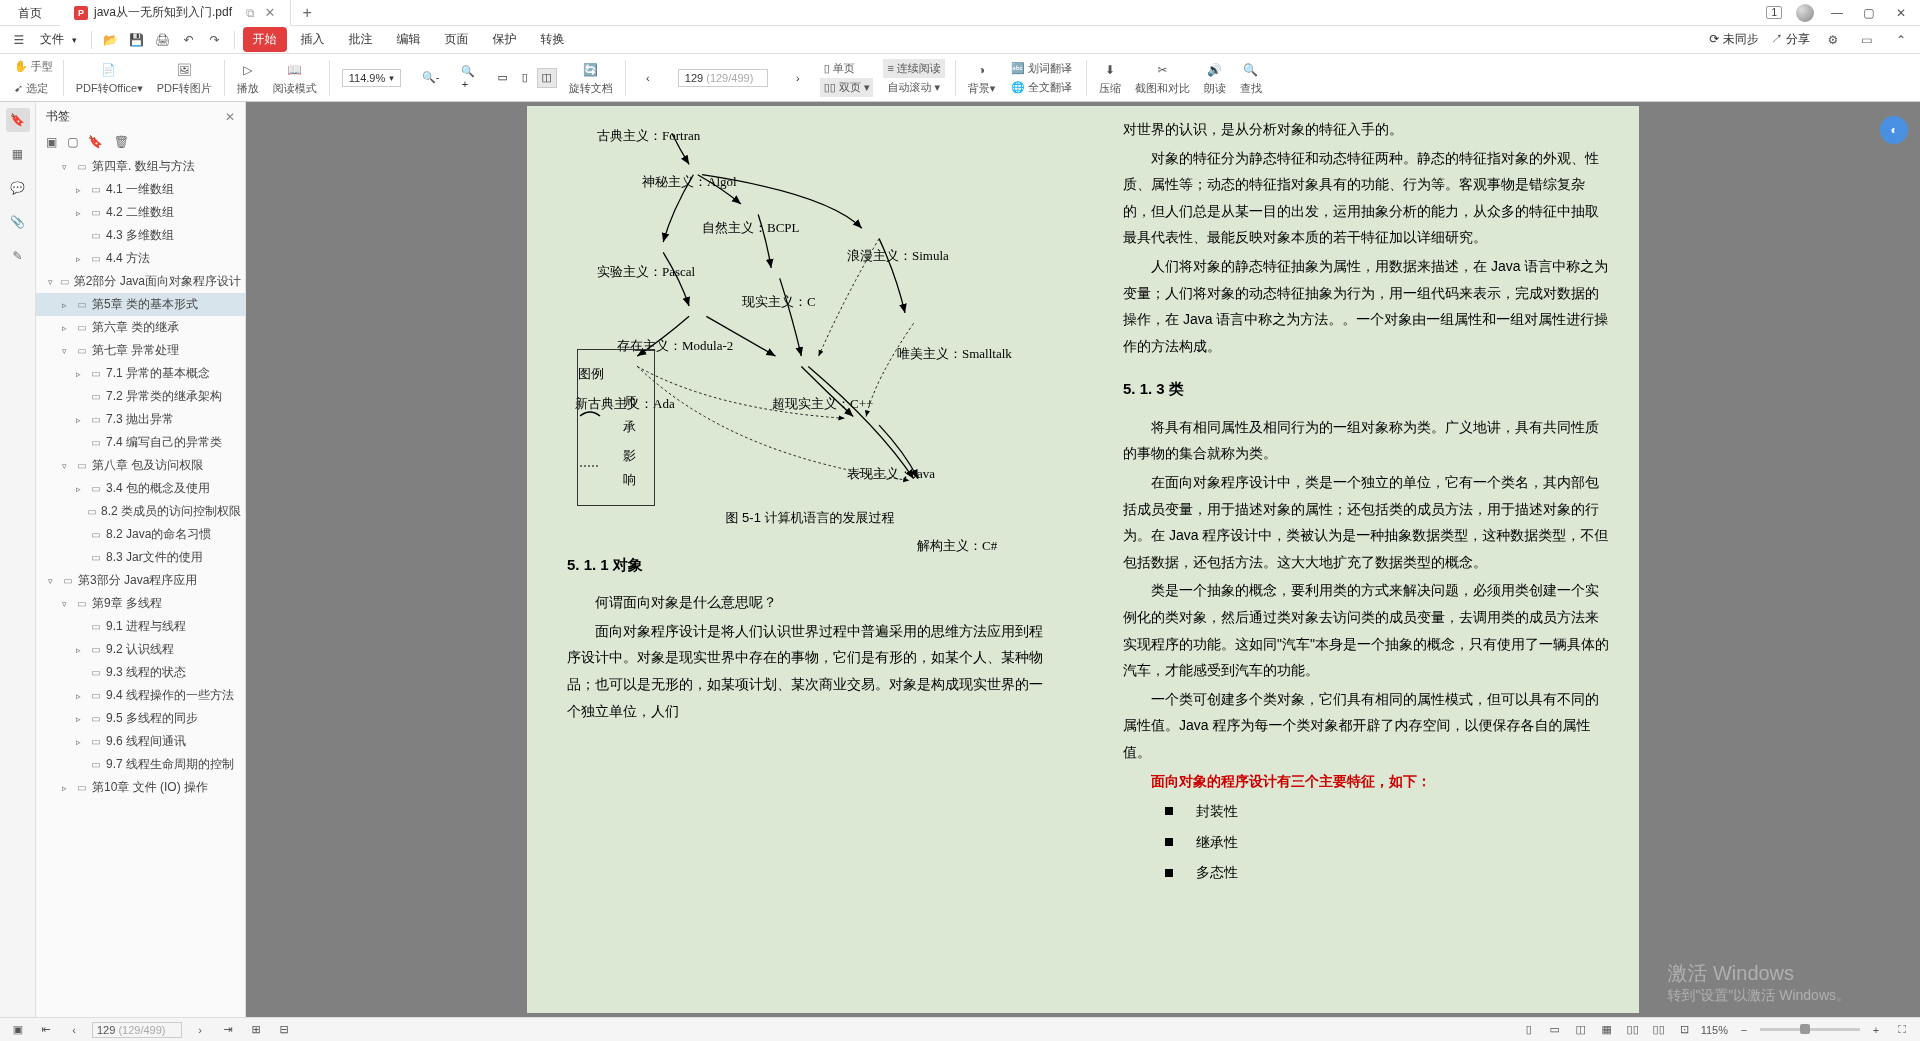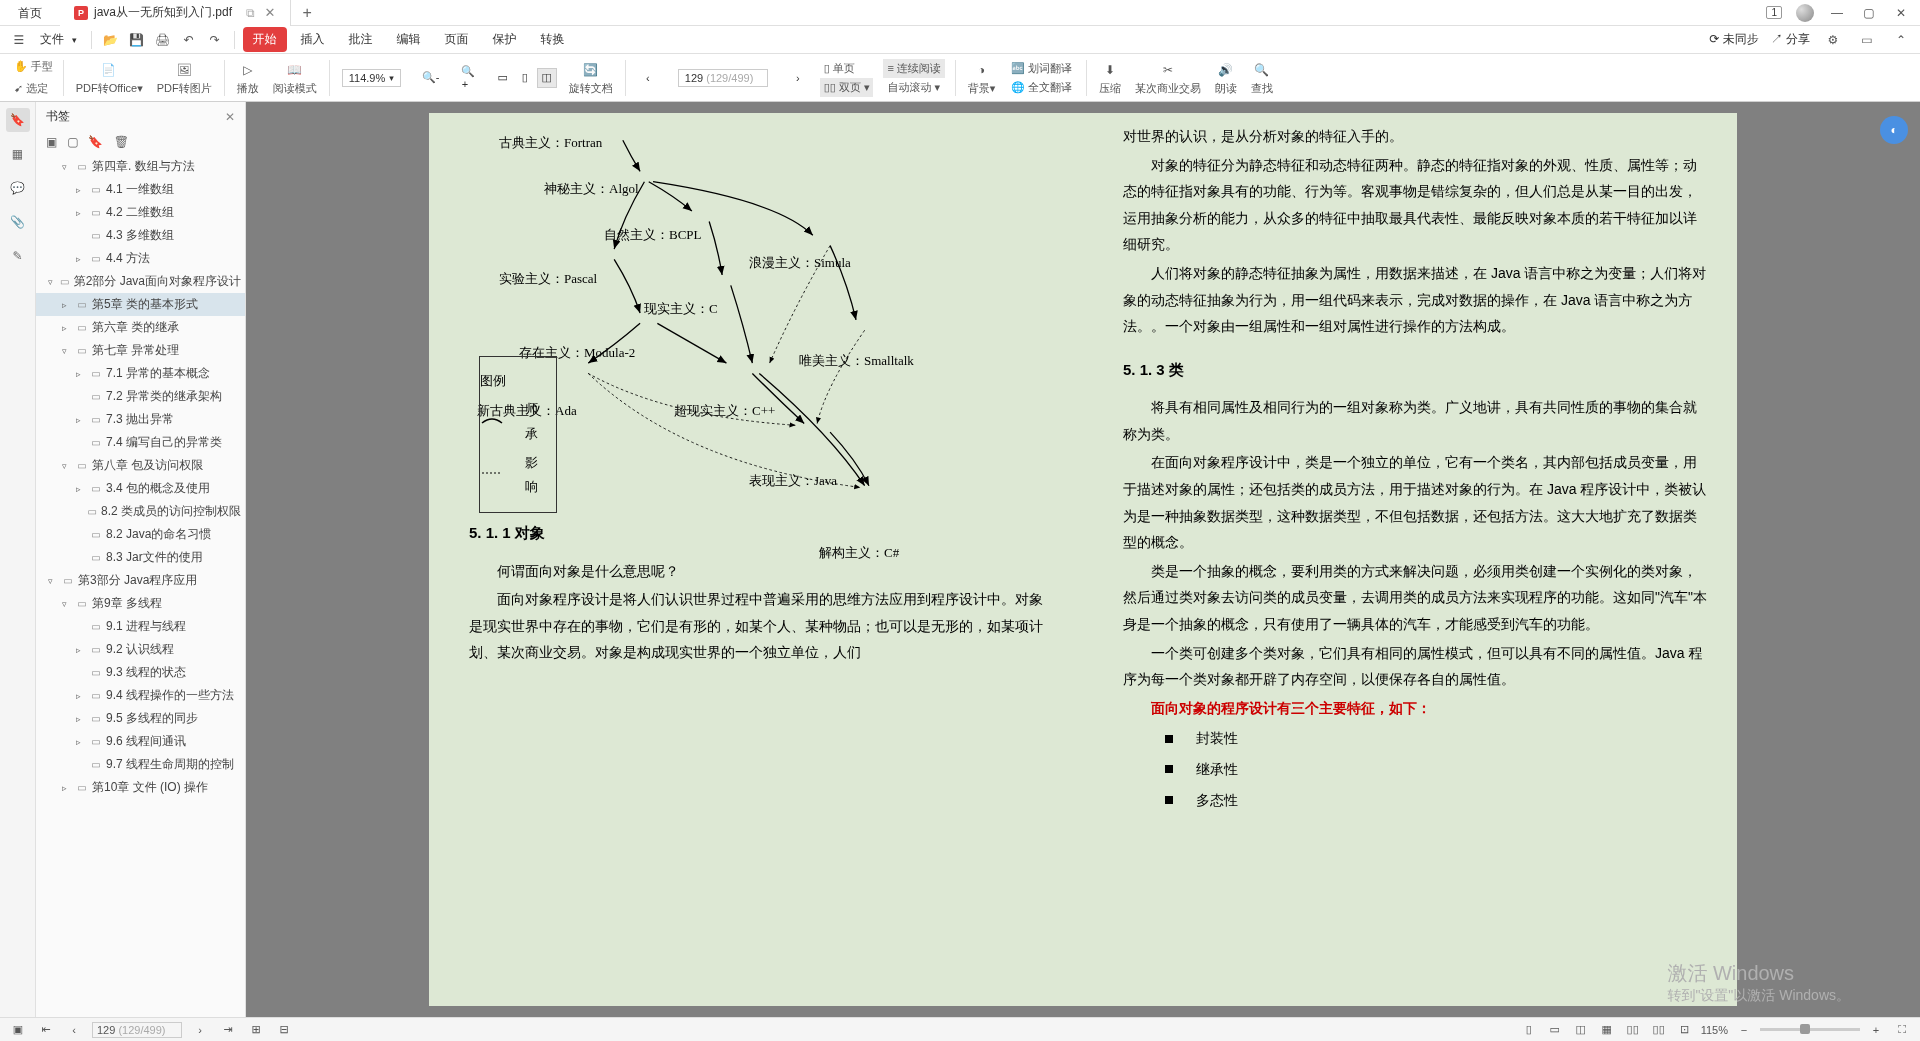--- a/index.html
+++ b/index.html
@@ -60,21 +60,21 @@
 .bm-item { display: flex; align-items: center; padding: 3px 4px 3px 10px; cursor: pointer; font-size: 12px; color: #444; white-space: nowrap; }
 .bm-item.selected { background: #d8e4ec; }
 .bm-toggle { width: 10px; display: inline-block; color: #666; font-size: 9px; }
 .bm-icon { width: 12px; height: 12px; margin: 0 4px; display: inline-flex; align-items: center; justify-content: center; color: #888; font-size: 10px; }
 .bm-l1 { padding-left: 12px; }
 .bm-l2 { padding-left: 26px; }
 .bm-l3 { padding-left: 40px; }
 
 
 .content { flex: 1; background: #808080; overflow: auto; position: relative; display: flex; }
-.page { background: #dde8d4; margin: 11px auto; display: flex; width: 1308px; font-family: SimSun, serif; }
+.page { background: #dde8d4; margin: 4px auto; display: flex; width: 1112px; font-family: SimSun, serif; }
 .page-col { flex: 1; padding: 10px 30px 20px 40px; font-size: 14px; line-height: 1.9; color: #000; }
 .page-col p { margin-bottom: 2px; text-indent: 2em; }
 .page-col h3 { font-size: 15px; font-weight: bold; margin: 16px 0 10px 0; font-family: SimHei, sans-serif; }
 .diagram-img { width: 100%; height: 380px; position: relative; }
 .diagram-node { position: absolute; font-size: 13px; font-family: SimSun, serif; white-space: nowrap; }
 .diagram-caption { text-align: center; font-size: 13px; margin: 10px 0 20px; }
 .legend-box { border: 1px solid #333; padding: 8px 16px 8px 0; position: absolute; left: 10px; bottom: -10px; font-size: 13px; }
 .legend-box div { margin: 4px 0; display: flex; align-items: center; gap: 10px; }
 .feat-list { margin-left: 3em; }
 .feat-list div { display: flex; align-items: center; gap: 23px; margin: 4px 0; }
@@ -210,21 +210,21 @@
     <div class="tool-mini">🔤 <span>划词翻译</span></div>
     <div class="tool-mini">🌐 <span>全文翻译</span></div>
   </div>
   <div class="tool-sep"></div>
   <div class="tool-group">
       <div class="tool-icon">⬇</div>
       <div class="tool-label">压缩</div>
     </div>
   <div class="tool-group">
       <div class="tool-icon">✂</div>
-      <div class="tool-label">某次商业交易</div>
+      <div class="tool-label">截图和对比</div>
     </div>
   <div class="tool-group">
       <div class="tool-icon">🔊</div>
       <div class="tool-label">朗读</div>
     </div>
   <div class="tool-group">
       <div class="tool-icon">🔍</div>
       <div class="tool-label">查找</div>
     </div>
 </div>
@@ -446,20 +446,21 @@
                 <span>师承</span>
               </div>
             <div>
                 <svg width="24" height="12">
                   <path d="M2,6 L22,6" stroke="#000" fill="none" stroke-dasharray="2,2"></path>
                 </svg>
                 <span>影响</span>
               </div>
           </div>
         </div>
+        <div class="diagram-caption">图 5-1    计算机语言的发展过程</div>
         <h3>5. 1. 1    对象</h3>
         <p>何谓面向对象是什么意思呢？</p>
         <p>面向对象程序设计是将人们认识世界过程中普遍采用的思维方法应用到程序设计中。对象是现实世界中存在的事物，它们是有形的，如某个人、某种物品；也可以是无形的，如某项计划、某次商业交易。对象是构成现实世界的一个独立单位，人们</p>
       </div>
 
       <div class="page-col">
         <p style="text-indent:0;">对世界的认识，是从分析对象的特征入手的。</p>
         <p>对象的特征分为静态特征和动态特征两种。静态的特征指对象的外观、性质、属性等；动态的特征指对象具有的功能、行为等。客观事物是错综复杂的，但人们总是从某一目的出发，运用抽象分析的能力，从众多的特征中抽取最具代表性、最能反映对象本质的若干特征加以详细研究。</p>
         <p>人们将对象的静态特征抽象为属性，用数据来描述，在 Java 语言中称之为变量；人们将对象的动态特征抽象为行为，用一组代码来表示，完成对数据的操作，在 Java 语言中称之为方法。。一个对象由一组属性和一组对属性进行操作的方法构成。</p>
         <h3>5. 1. 3    类</h3>

